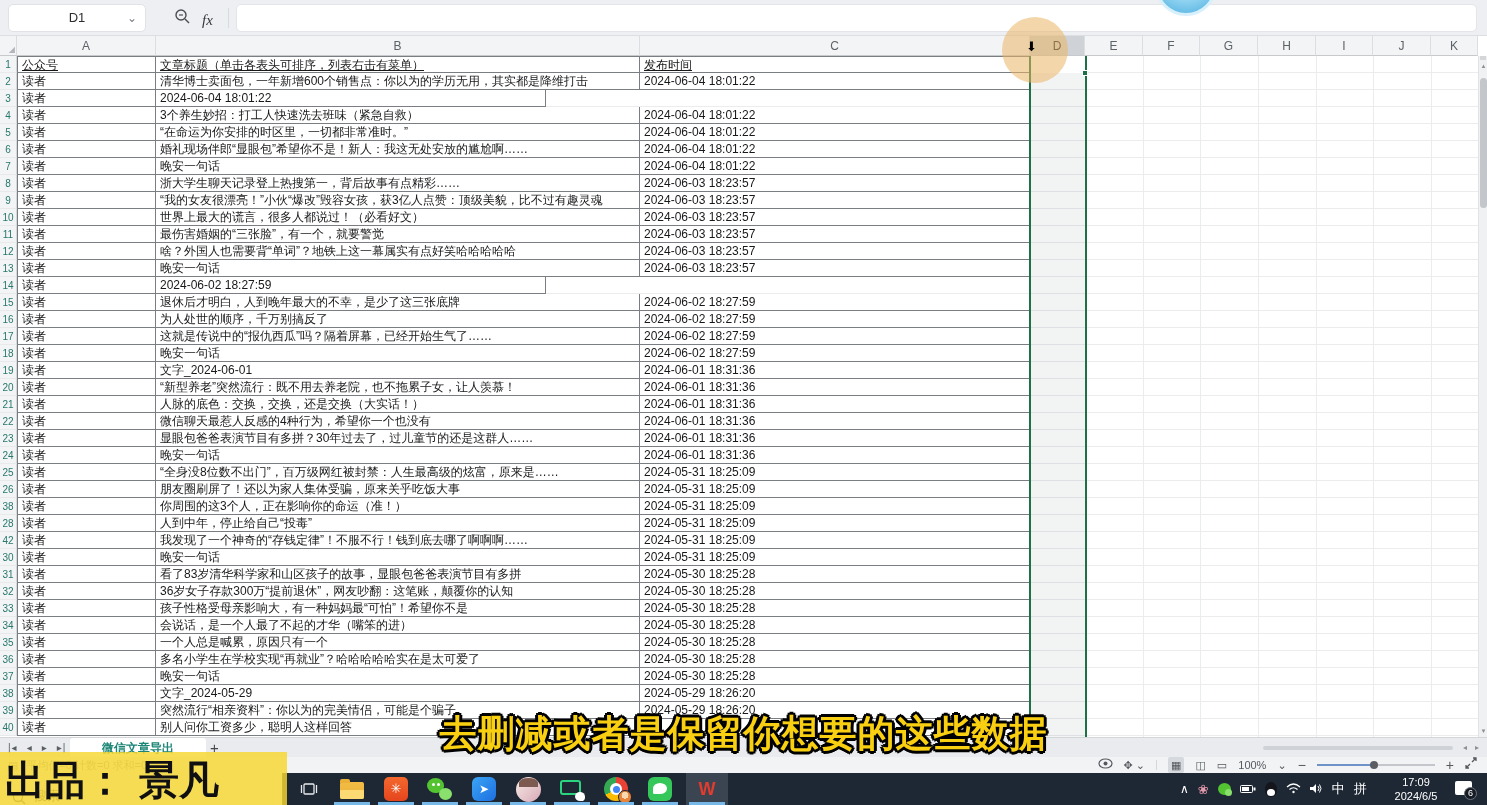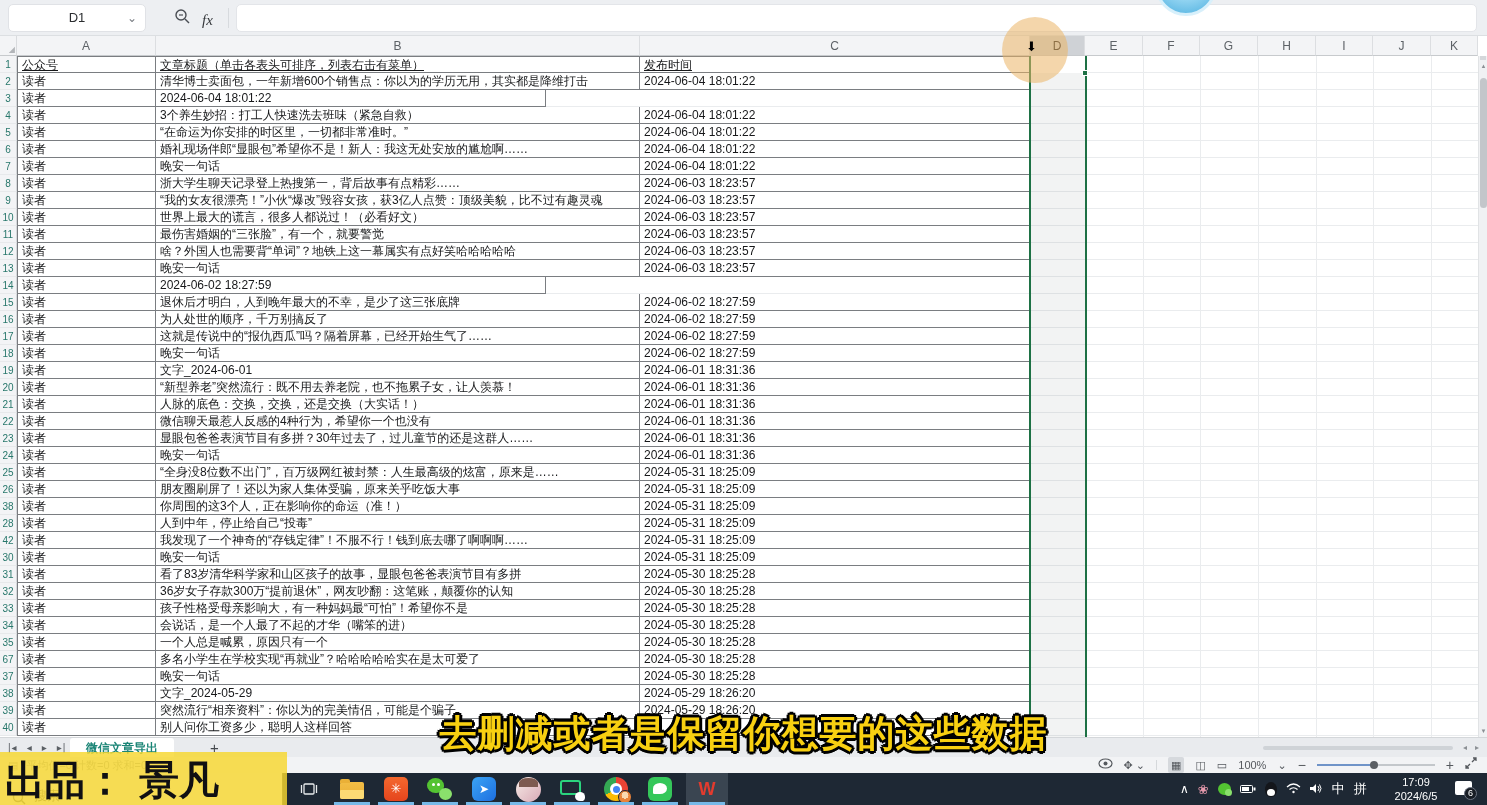--- a/index.html
+++ b/index.html
@@ -42,21 +42,21 @@
 
   
   .vsb { position:absolute; left:1478px; top:56px; width:9px; height:681px; background:#f0f1f3; border-left:1px solid #e1e3e5; }
   .vsb .split { position:absolute; top:0; left:1px; right:1px; height:4px; background:#d4d7da; }
   .vsb .arr { position:absolute; left:0; width:9px; text-align:center; font-size:6px; color:#8b8f94; }
   .vsb .thumb { position:absolute; left:1px; top:22px; width:7px; height:130px; background:#c3c6ca; border-radius:4px; }
 
   
   .tabbar { position:absolute; left:0; top:737px; width:1487px; height:20px; background:#e9ebee; border-top:1px solid #d4d7da; }
   .tab-nav { position:absolute; left:8px; top:0; height:20px; line-height:20px; font-size:10px; color:#5a5f64; letter-spacing:1px; display:flex; gap:9px; }
-  .sheet-tab { position:absolute; left:70px; top:0; height:20px; line-height:20px; background:#fff; color:#1b8576; font-weight:bold; font-size:12px; padding:0 16px; border-radius:3px 3px 0 0; }
+  .sheet-tab { position:absolute; left:70px; top:0; height:20px; line-height:20px; background:#fff; color:#1b8576; font-weight:bold; font-size:12px; padding:0 32px; border-radius:3px 3px 0 0; }
   .add-sheet { position:absolute; left:210px; top:0; height:20px; line-height:19px; font-size:15px; color:#44484d; }
   .hsb-thumb { position:absolute; right:34px; top:8px; width:190px; height:4px; background:#cfd3d7; border-radius:2px; }
   .hsb-arr { position:absolute; top:0; height:20px; line-height:20px; font-size:8px; color:#8b8f94; }
 
   
   .statusbar { position:absolute; left:0; top:757px; width:1487px; height:16px; background:#f2f3f5; }
   .sb-left { position:absolute; left:8px; top:0; height:16px; line-height:16px; font-size:11px; color:#9aa0a6; display:flex; gap:8px; align-items:center; }
   .sb-right { position:absolute; right:10px; top:0; height:16px; display:flex; gap:11px; align-items:center; font-size:11px; color:#55595e; line-height:16px; }
   .sb-right .view.active { background:#d6d9dd; border-radius:2px; padding:0 3px; }
   .sb-sep { width:1px; height:10px; background:#d5d8db; }
@@ -392,21 +392,21 @@
         <div class="fillc"></div>
       </div>
       <div class="row">
         <div class="gut">35</div>
         <div class="c ca">读者</div>
         <div class="c cb">一个人总是喊累，原因只有一个</div>
         <div class="c cc">2024-05-30 18:25:28</div>
         <div class="fillc"></div>
       </div>
       <div class="row">
-        <div class="gut">67</div>
+        <div class="gut">36</div>
         <div class="c ca">读者</div>
         <div class="c cb">多名小学生在学校实现“再就业”？哈哈哈哈哈实在是太可爱了</div>
         <div class="c cc">2024-05-30 18:25:28</div>
         <div class="fillc"></div>
       </div>
       <div class="row">
         <div class="gut">37</div>
         <div class="c ca">读者</div>
         <div class="c cb">晚安一句话</div>
         <div class="c cc">2024-05-30 18:25:28</div>

